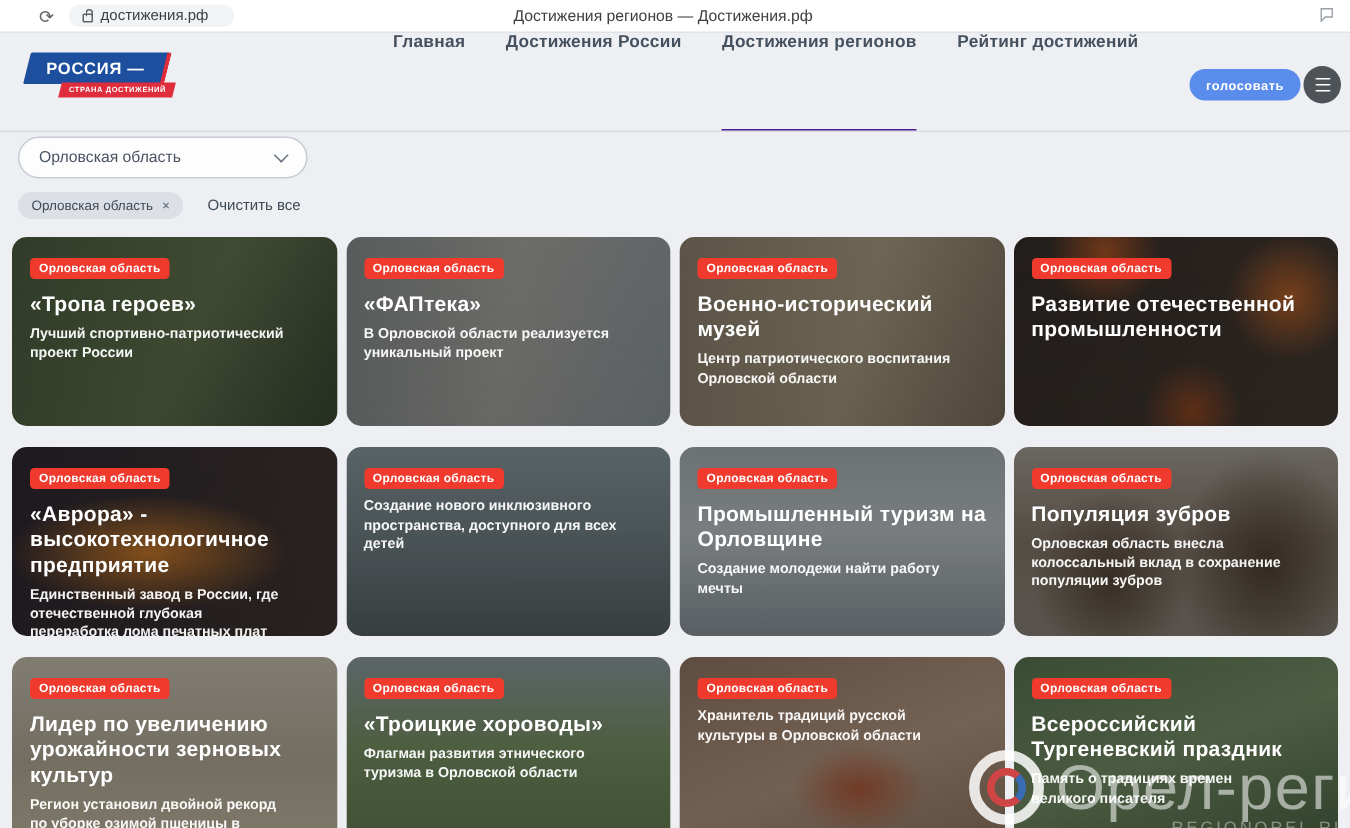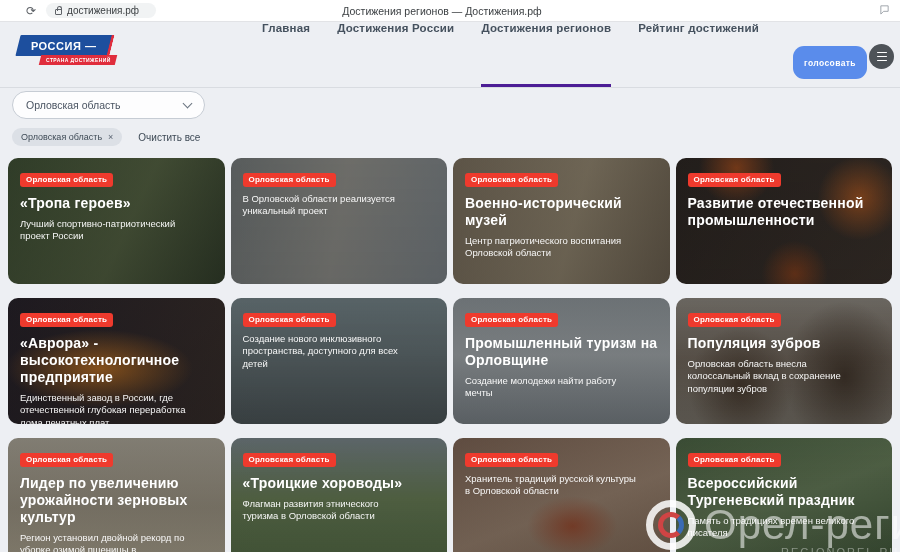--- a/index.html
+++ b/index.html
@@ -23,22 +23,22 @@
   .logo { position:absolute; left:18px; top:13px; cursor:pointer; }
   .logo-blue { width:94px; height:21px; background:#1d4f9e; transform:skewX(-14deg);
                display:flex; align-items:center; justify-content:center; border-radius:1px;
                border-right:3px solid #e02d3c; }
   .logo-blue span { transform:skewX(14deg); color:#fff; font-weight:700; font-size:11px; letter-spacing:.5px; }
   .logo-red { width:76px; height:10px; background:#e02d3c; transform:skewX(-14deg); margin:-1px 0 0 22px;
               display:flex; align-items:center; justify-content:center; }
   .logo-red span { transform:skewX(14deg); color:#fff; font-weight:700; font-size:5px; letter-spacing:.4px; }
   .nav { position:absolute; left:262px; top:0; height:100%; display:flex; gap:27px; }
   .nav a { font-size:11.5px; color:#45515e; font-weight:600; letter-spacing:.2px; cursor:pointer; text-decoration:none; }
-  .nav a.active { border-bottom:3px solid #4c1d95; padding-bottom:3px; }
-  .vote-btn { position:absolute; right:33px; top:24px; height:33px; padding:0 11px; border:none;
+  .nav a.active { border-bottom:1px solid #4c1d95; padding-bottom:3px; }
+  .vote-btn { position:absolute; right:33px; top:24px; height:21px; padding:0 11px; border:none;
               border-radius:11px; background:#5a8ceb; color:#fff; font-size:8.5px; letter-spacing:.4px;
               font-family:inherit; font-weight:600; cursor:pointer; }
   .burger { position:absolute; right:6px; top:22px; width:25px; height:25px; border-radius:50%;
             background:#4e5358; display:flex; flex-direction:column; align-items:center;
             justify-content:center; gap:2.5px; cursor:pointer; }
   .burger i { display:block; width:10px; height:1.6px; background:#fff; border-radius:1px; }
 
   
   .filters { padding:3px 0 0 12px; }
   .region-select { width:193px; height:28px; background:#fdfdfe; border:1px solid #c6ccd4;
@@ -53,21 +53,21 @@
   .clear-all { font-size:10px; color:#3e4a56; cursor:pointer; }
 
   
   .grid { margin:12px 8px 0 8px; display:grid; grid-template-columns:repeat(4,1fr);
           column-gap:6px; row-gap:14px; }
   .card { height:126px; border-radius:10px; padding:10px 12px; position:relative; overflow:hidden;
           color:#fff; cursor:pointer; }
   .badge { display:inline-block; background:#ef3a2d; color:#fff; font-size:8px; font-weight:600;
            padding:2.5px 6px; border-radius:3px; letter-spacing:.2px; }
   .card-title { margin-top:8px; font-size:14px; font-weight:700; line-height:1.22; letter-spacing:.2px; max-width:196px; }
-  .card-desc { margin-top:6px; font-size:9.5px; line-height:1.32; font-weight:400;
+  .card-desc { margin-top:6px; font-size:9.5px; line-height:1.32; font-weight:700;
                color:rgba(255,255,255,.95); max-width:172px; }
 
   
   .photo-1 { background:linear-gradient(rgba(22,28,20,.5),rgba(22,28,20,.55)),
              linear-gradient(115deg,#4a5d3c,#6b7a52 55%,#37432e); }
   .photo-2 { background:linear-gradient(rgba(40,45,50,.52),rgba(40,45,50,.56)),
              linear-gradient(100deg,#8c8f8a,#b8b2a4 50%,#9aa0a2); }
   .photo-3 { background:linear-gradient(rgba(42,38,30,.5),rgba(42,38,30,.55)),
              linear-gradient(105deg,#8f8270,#b3a58c 55%,#7a6d5c); }
   .photo-4 { background:linear-gradient(rgba(20,16,14,.35),rgba(20,16,14,.4)),
@@ -162,20 +162,21 @@
 </div>
 
 <div class="grid">
   <article class="card photo-1">
     <span class="badge">Орловская область</span>
     <h3 class="card-title">«Тропа героев»</h3>
     <p class="card-desc">Лучший спортивно-патриотический проект России</p>
   </article>
   <article class="card photo-2">
     <span class="badge">Орловская область</span>
+    <h3 class="card-title">«ФАПтека»</h3>
     <p class="card-desc">В Орловской области реализуется уникальный проект</p>
   </article>
   <article class="card photo-3">
     <span class="badge">Орловская область</span>
     <h3 class="card-title">Военно-исторический музей</h3>
     <p class="card-desc">Центр патриотического воспитания Орловской области</p>
   </article>
   <article class="card photo-4">
     <span class="badge">Орловская область</span>
     <h3 class="card-title">Развитие отечественной промышленности</h3>

